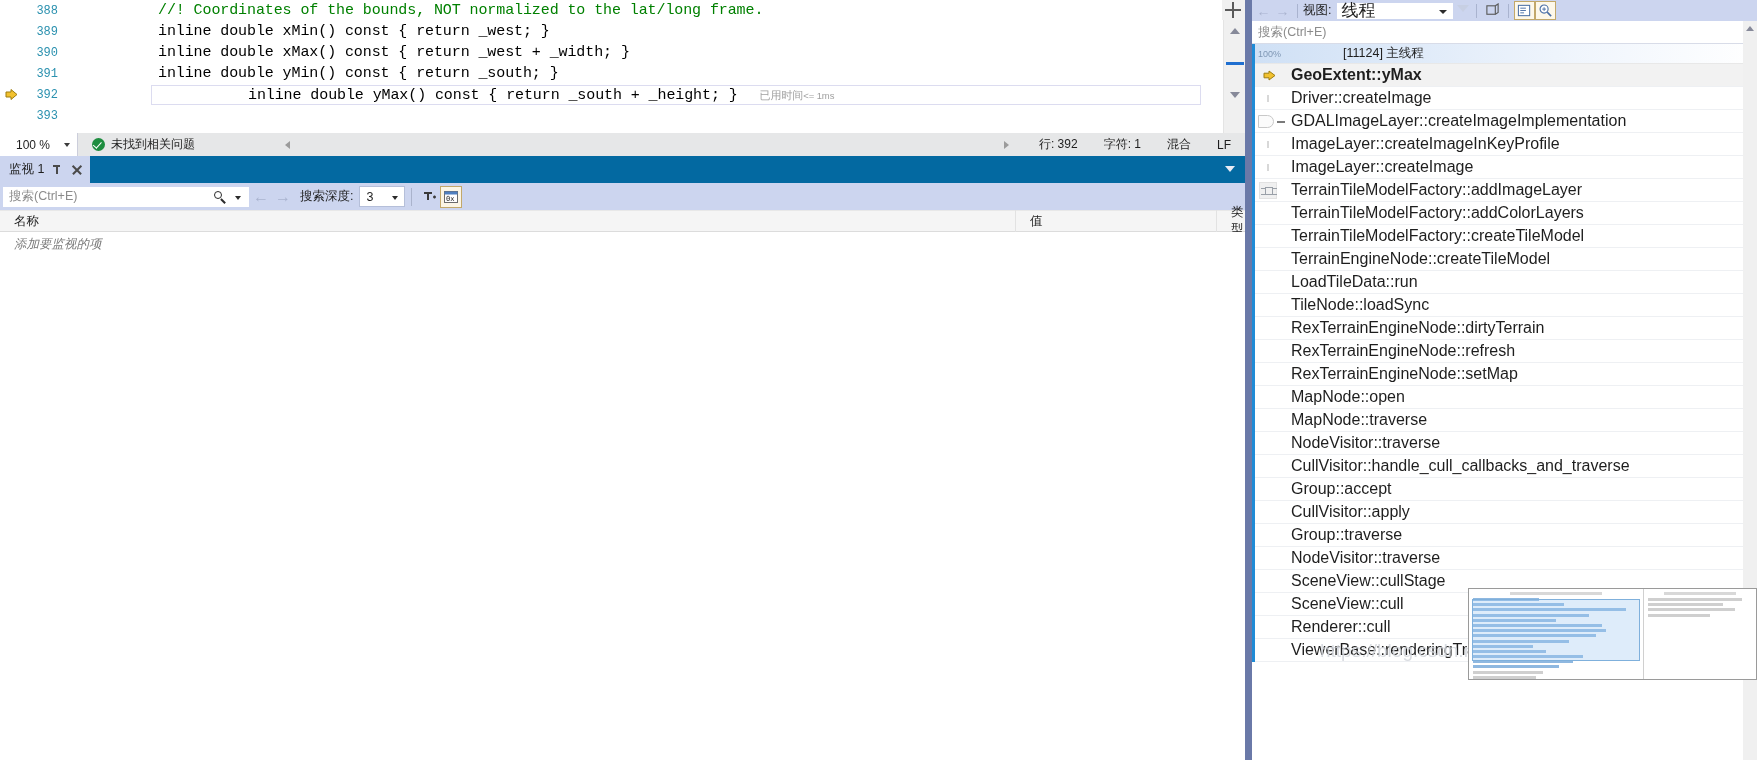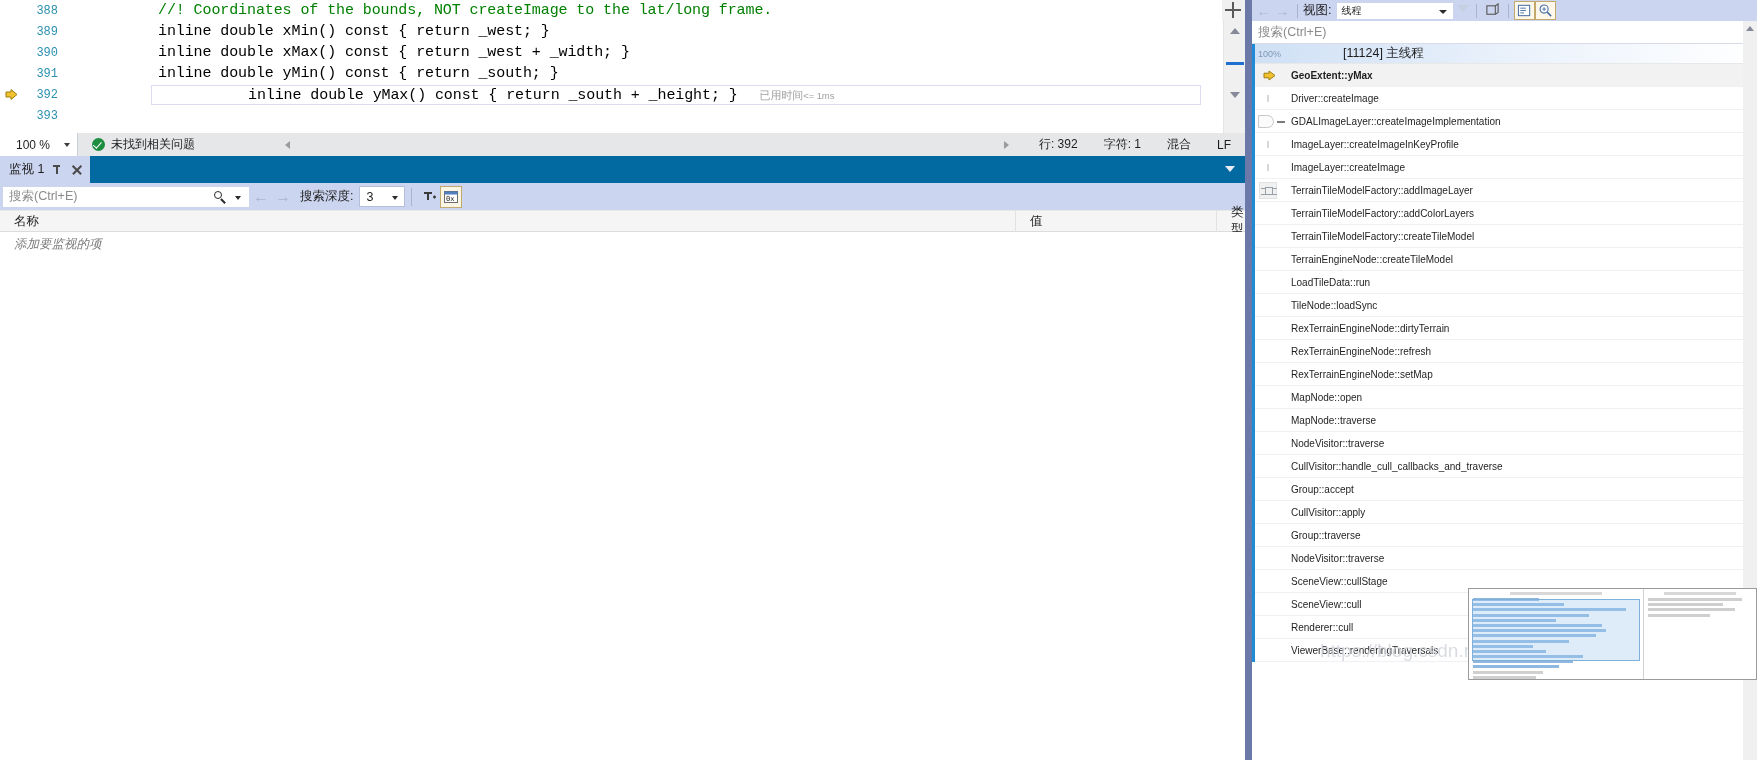--- a/index.html
+++ b/index.html
@@ -341,21 +341,21 @@
   }
   .cs-sep { width: 1px; height: 14px; background: #a9b3cf; margin: 0 5px; }
   #view-label { font-size: 12.5px; margin-right: 5px; }
   #view-select {
     width: 118px; height: 18px;
     background: #ffffff;
     border: 1px solid #ccd5ef;
     display: flex; align-items: center;
     padding-left: 4px;
     position: relative;
-    font-size: 10px;
+    font-size: 17px;
   }
   #view-select .caret {
     position: absolute; right: 6px; top: 7px;
     width: 0; height: 0;
     border-left: 4px solid transparent;
     border-right: 4px solid transparent;
     border-top: 4.5px solid #2b2b2b;
   }
   .filter-ico {
     width: 17px; height: 21px; position: relative;
@@ -422,21 +422,21 @@
   }
   .cs-row .leftbar {
     position: absolute; left: 0; top: 0; width: 3px; height: 23px; background: #1f8bd6;
   }
   .cs-gutter {
     width: 32px; min-width: 32px; height: 23px;
     position: relative;
     margin-left: 3px;
   }
   .cs-label {
-    font-size: 10px;
+    font-size: 16px;
     color: #1e1e1e;
     white-space: nowrap;
     padding-left: 4px;
   }
   .cs-row.active { background: #f2f2f2; }
   .cs-row.active .cs-label { font-weight: bold; }
   .cs-yellow-arrow {
     position: absolute; left: 8px; top: 6px;
     width: 13px; height: 11px;
   }
@@ -543,21 +543,21 @@
 
 <div id="app">
 
   <div id="left-pane">
 
     <div id="editor">
 
       <div class="code-row">
         <div class="glyph-margin"></div>
         <div class="ln">388</div>
-        <div class="code-text comment">//! Coordinates of the bounds, NOT createImage to the lat/long frame.</div>
+        <div class="code-text comment">//! Coordinates of the bounds, NOT normalized to the lat/long frame.</div>
       </div>
 
       <div class="code-row">
         <div class="glyph-margin"></div>
         <div class="ln">389</div>
         <div class="code-text">inline double xMin() const { return _west; }</div>
       </div>
 
       <div class="code-row">
         <div class="glyph-margin"></div>

